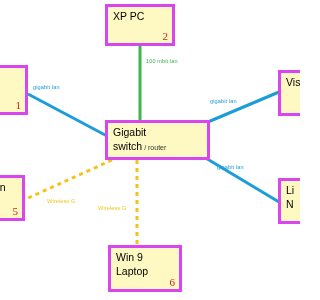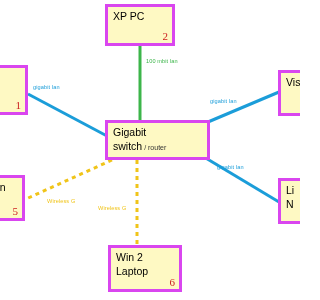--- a/index.html
+++ b/index.html
@@ -86,21 +86,21 @@
       </div>
       <div class="node" style="left: 278px; top: 178px; width: 46px; height: 46px;">
         <div class="node-label">Li
 N</div>
       </div>
       <div class="node" style="left: -14px; top: 175px; width: 39px; height: 46px;">
         <div class="node-label">on</div>
         <div class="node-num" style="color: rgb(204, 34, 34);">5</div>
       </div>
       <div class="node" style="left: 108px; top: 245px; width: 74px; height: 47px;">
-        <div class="node-label">Win 2
+        <div class="node-label">Win 9
 Laptop</div>
         <div class="node-num" style="color: rgb(204, 34, 34);">6</div>
       </div>
       <div class="node" style="left: 105px; top: 120px; width: 105px; height: 40px;">
         <div class="node-label">Gigabit
 switch<span class="node-sub"> / router</span></div>
       </div>
     </div>
   <div id="label-layer">
       <div class="edge-label" style="left: 33px; top: 84px; color: rgb(27, 157, 217);">gigabit lan</div>

